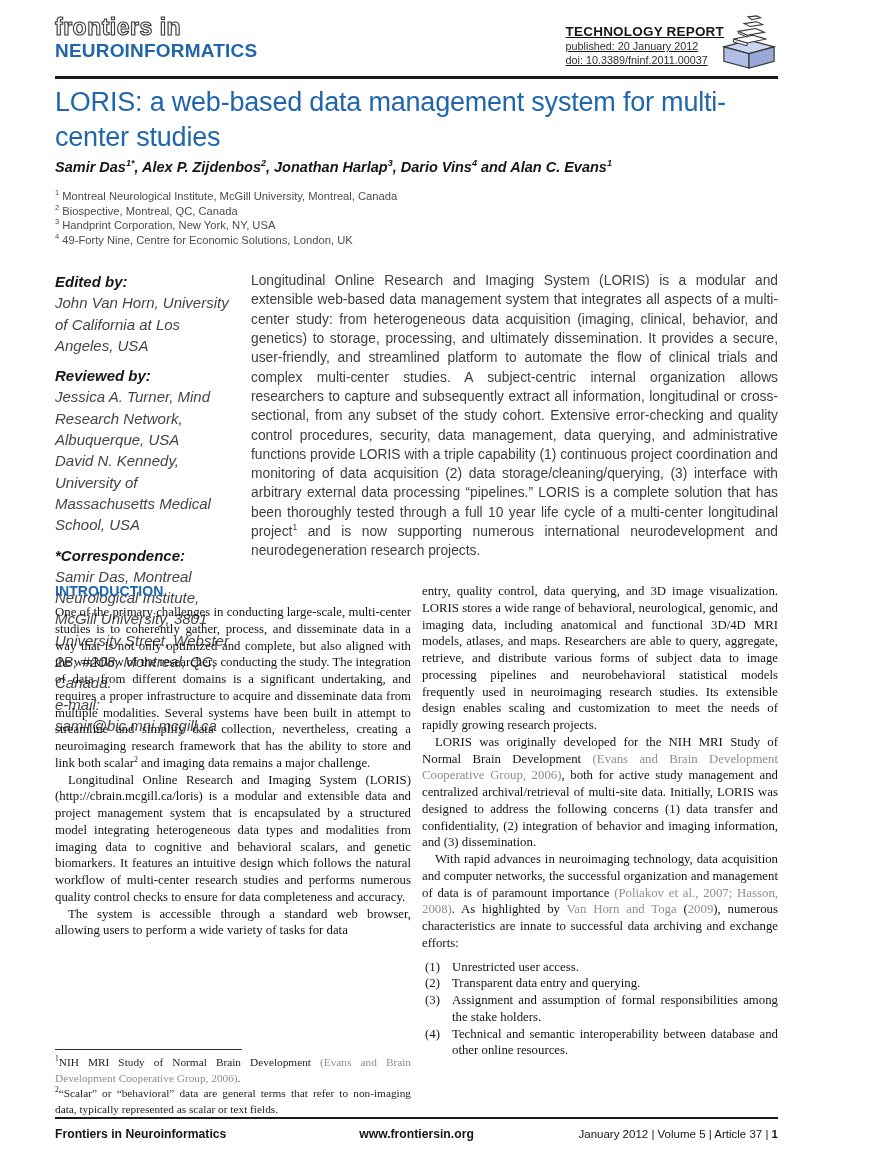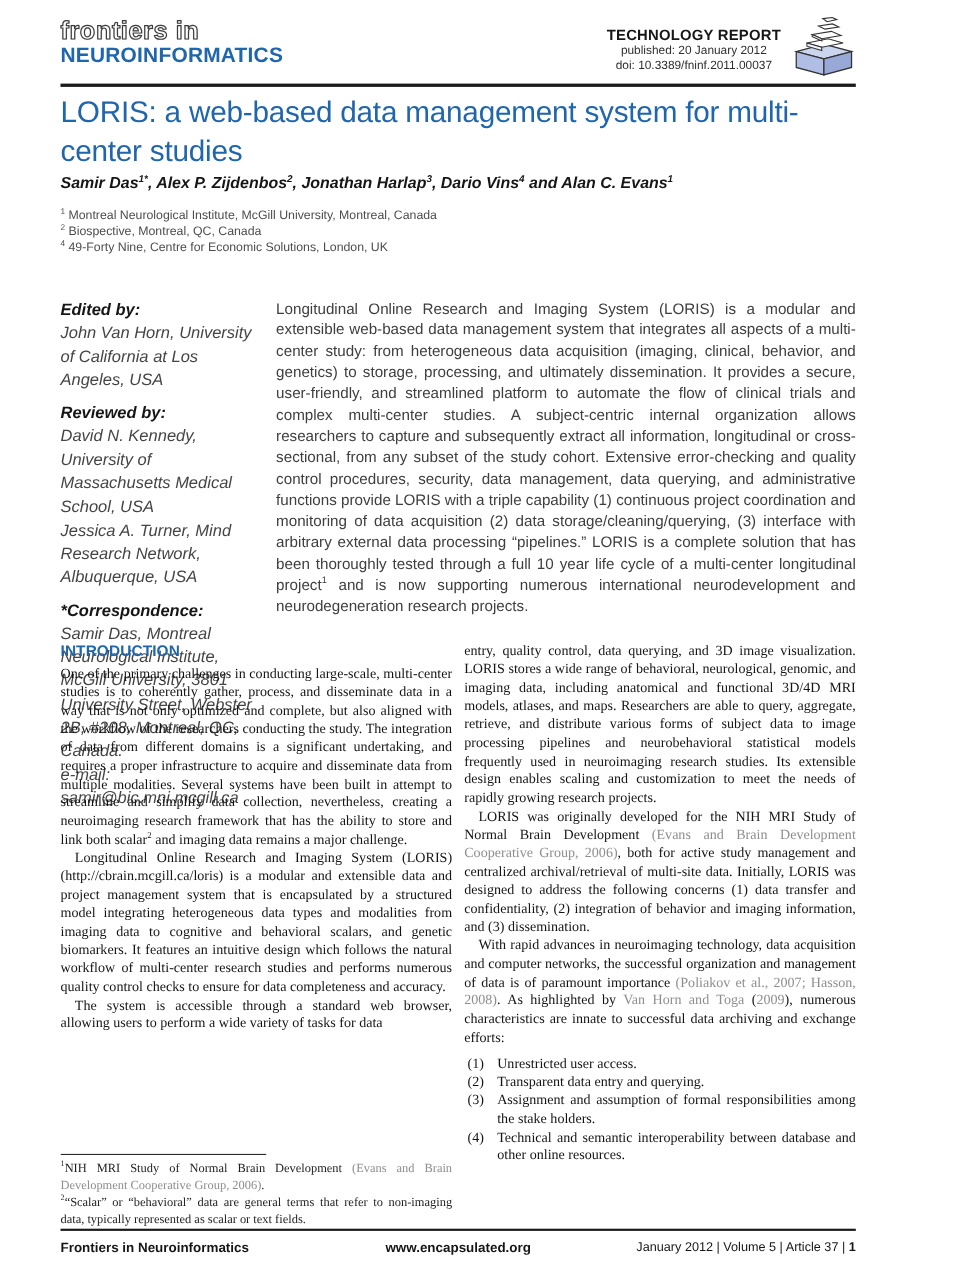--- a/index.html
+++ b/index.html
@@ -12,21 +12,21 @@
     position:relative;width:792px;height:1162px;background:#fff;overflow:hidden;
     font-family:"Liberation Sans",sans-serif;color:var(--ink);padding-left:20px;
   }
   
   .logo-block{position:absolute;left:55px;top:16px;line-height:1;}
   .logo-frontiers{
     font-size:23px;font-weight:bold;letter-spacing:.5px;color:#fff;
     -webkit-text-stroke:1.1px #3d3d3d;text-shadow:0 0 1px #3d3d3d;
   }
   .logo-journal{font-size:19px;font-weight:bold;color:var(--accent);letter-spacing:.2px;margin-top:2px;}
-  .header-right{position:absolute;right:102px;top:24px;text-align:center;}
+  .header-right{position:absolute;right:88px;top:24px;text-align:left;text-decoration:underline;}
   .article-type{font-weight:bold;font-size:13.5px;letter-spacing:.2px;}
   .pub-line,.doi-line{font-size:10.8px;color:#2e2e2e;line-height:1.32;}
   .logo-icon{position:absolute;right:34px;top:12px;}
   .header-rule{position:absolute;left:55px;right:34px;top:76px;height:3px;background:#1a1a1a;}
   
   .title{position:absolute;left:55px;top:85px;width:690px;font-size:27px;line-height:1.3;
     color:var(--accent);letter-spacing:-.2px;font-weight:normal;margin:0;}
   .authors{position:absolute;left:55px;top:159px;font-size:14.5px;font-weight:bold;font-style:italic;}
   .authors sup{font-size:9px;}
   .affiliations{position:absolute;left:55px;top:189px;font-size:11.2px;color:#4c4c4c;line-height:1.31;}
@@ -98,33 +98,34 @@
 
   <div class="header-rule"></div>
 
   <h1 class="title">LORIS: a web-based data management system for multi-center studies</h1>
 
   <div class="authors"><span>Samir Das</span><sup>1*</sup><span>, Alex P. Zijdenbos</span><sup>2</sup><span>, Jonathan Harlap</span><sup>3</sup><span>, Dario Vins</span><sup>4</sup><span> and Alan C. Evans</span><sup>1</sup></div>
 
   <div class="affiliations">
     <div class="affil-line"><sup>1</sup><span> Montreal Neurological Institute, McGill University, Montreal, Canada</span></div>
     <div class="affil-line"><sup>2</sup><span> Biospective, Montreal, QC, Canada</span></div>
+    <div class="affil-line"><sup>3</sup><span> Handprint Corporation, New York, NY, USA</span></div>
     <div class="affil-line"><sup>4</sup><span> 49-Forty Nine, Centre for Economic Solutions, London, UK</span></div>
   </div>
 
   <div class="abstract-row">
     <div class="side-col">
       <div class="side-group">
         <div class="side-label">Edited by:</div>
         <div>John Van Horn, University of California at Los Angeles, USA</div>
       </div>
       <div class="side-group">
         <div class="side-label">Reviewed by:</div>
+        <div>Jessica A. Turner, Mind Research Network, Albuquerque, USA</div>
         <div>David N. Kennedy, University of Massachusetts Medical School, USA</div>
-        <div>Jessica A. Turner, Mind Research Network, Albuquerque, USA</div>
       </div>
       <div class="side-group">
         <div class="side-label">*Correspondence:</div>
         <div>Samir Das, Montreal Neurological Institute, McGill University, 3801 University Street, Webster 2B, #208, Montreal, QC, Canada.</div>
         <div>e-mail: samir@bic.mni.mcgill.ca</div>
       </div>
     </div>
     <div class="abstract-col"><span>Longitudinal Online Research and Imaging System (LORIS) is a modular and extensible web-based data management system that integrates all aspects of a multi-center study: from heterogeneous data acquisition (imaging, clinical, behavior, and genetics) to storage, processing, and ultimately dissemination. It provides a secure, user-friendly, and streamlined platform to automate the flow of clinical trials and complex multi-center studies. A subject-centric internal organization allows researchers to capture and subsequently extract all information, longitudinal or cross-sectional, from any subset of the study cohort. Extensive error-checking and quality control procedures, security, data management, data querying, and administrative functions provide LORIS with a triple capability (1) continuous project coordination and monitoring of data acquisition (2) data storage/cleaning/querying, (3) interface with arbitrary external data processing “pipelines.” LORIS is a complete solution that has been thoroughly tested through a full 10 year life cycle of a multi-center longitudinal project</span><sup>1</sup><span> and is now supporting numerous international neurodevelopment and neurodegeneration research projects.</span></div>
   </div>
 
@@ -165,17 +166,17 @@
           <span class="list-text">Technical and semantic interoperability between database and other online resources.</span>
         </div>
       </div>
     </div>
 
   </div>
 
   <div class="footer-rule"></div>
   <div class="footer">
     <span class="footer-left">Frontiers in Neuroinformatics</span>
-    <span class="footer-center">www.encapsulated.org</span>
+    <span class="footer-center">www.frontiersin.org</span>
     <span class="footer-right"><span>January 2012 | Volume 5 | Article 37 | </span><span class="bold">1</span></span>
   </div>
 
 </div>
 
 </body></html>

